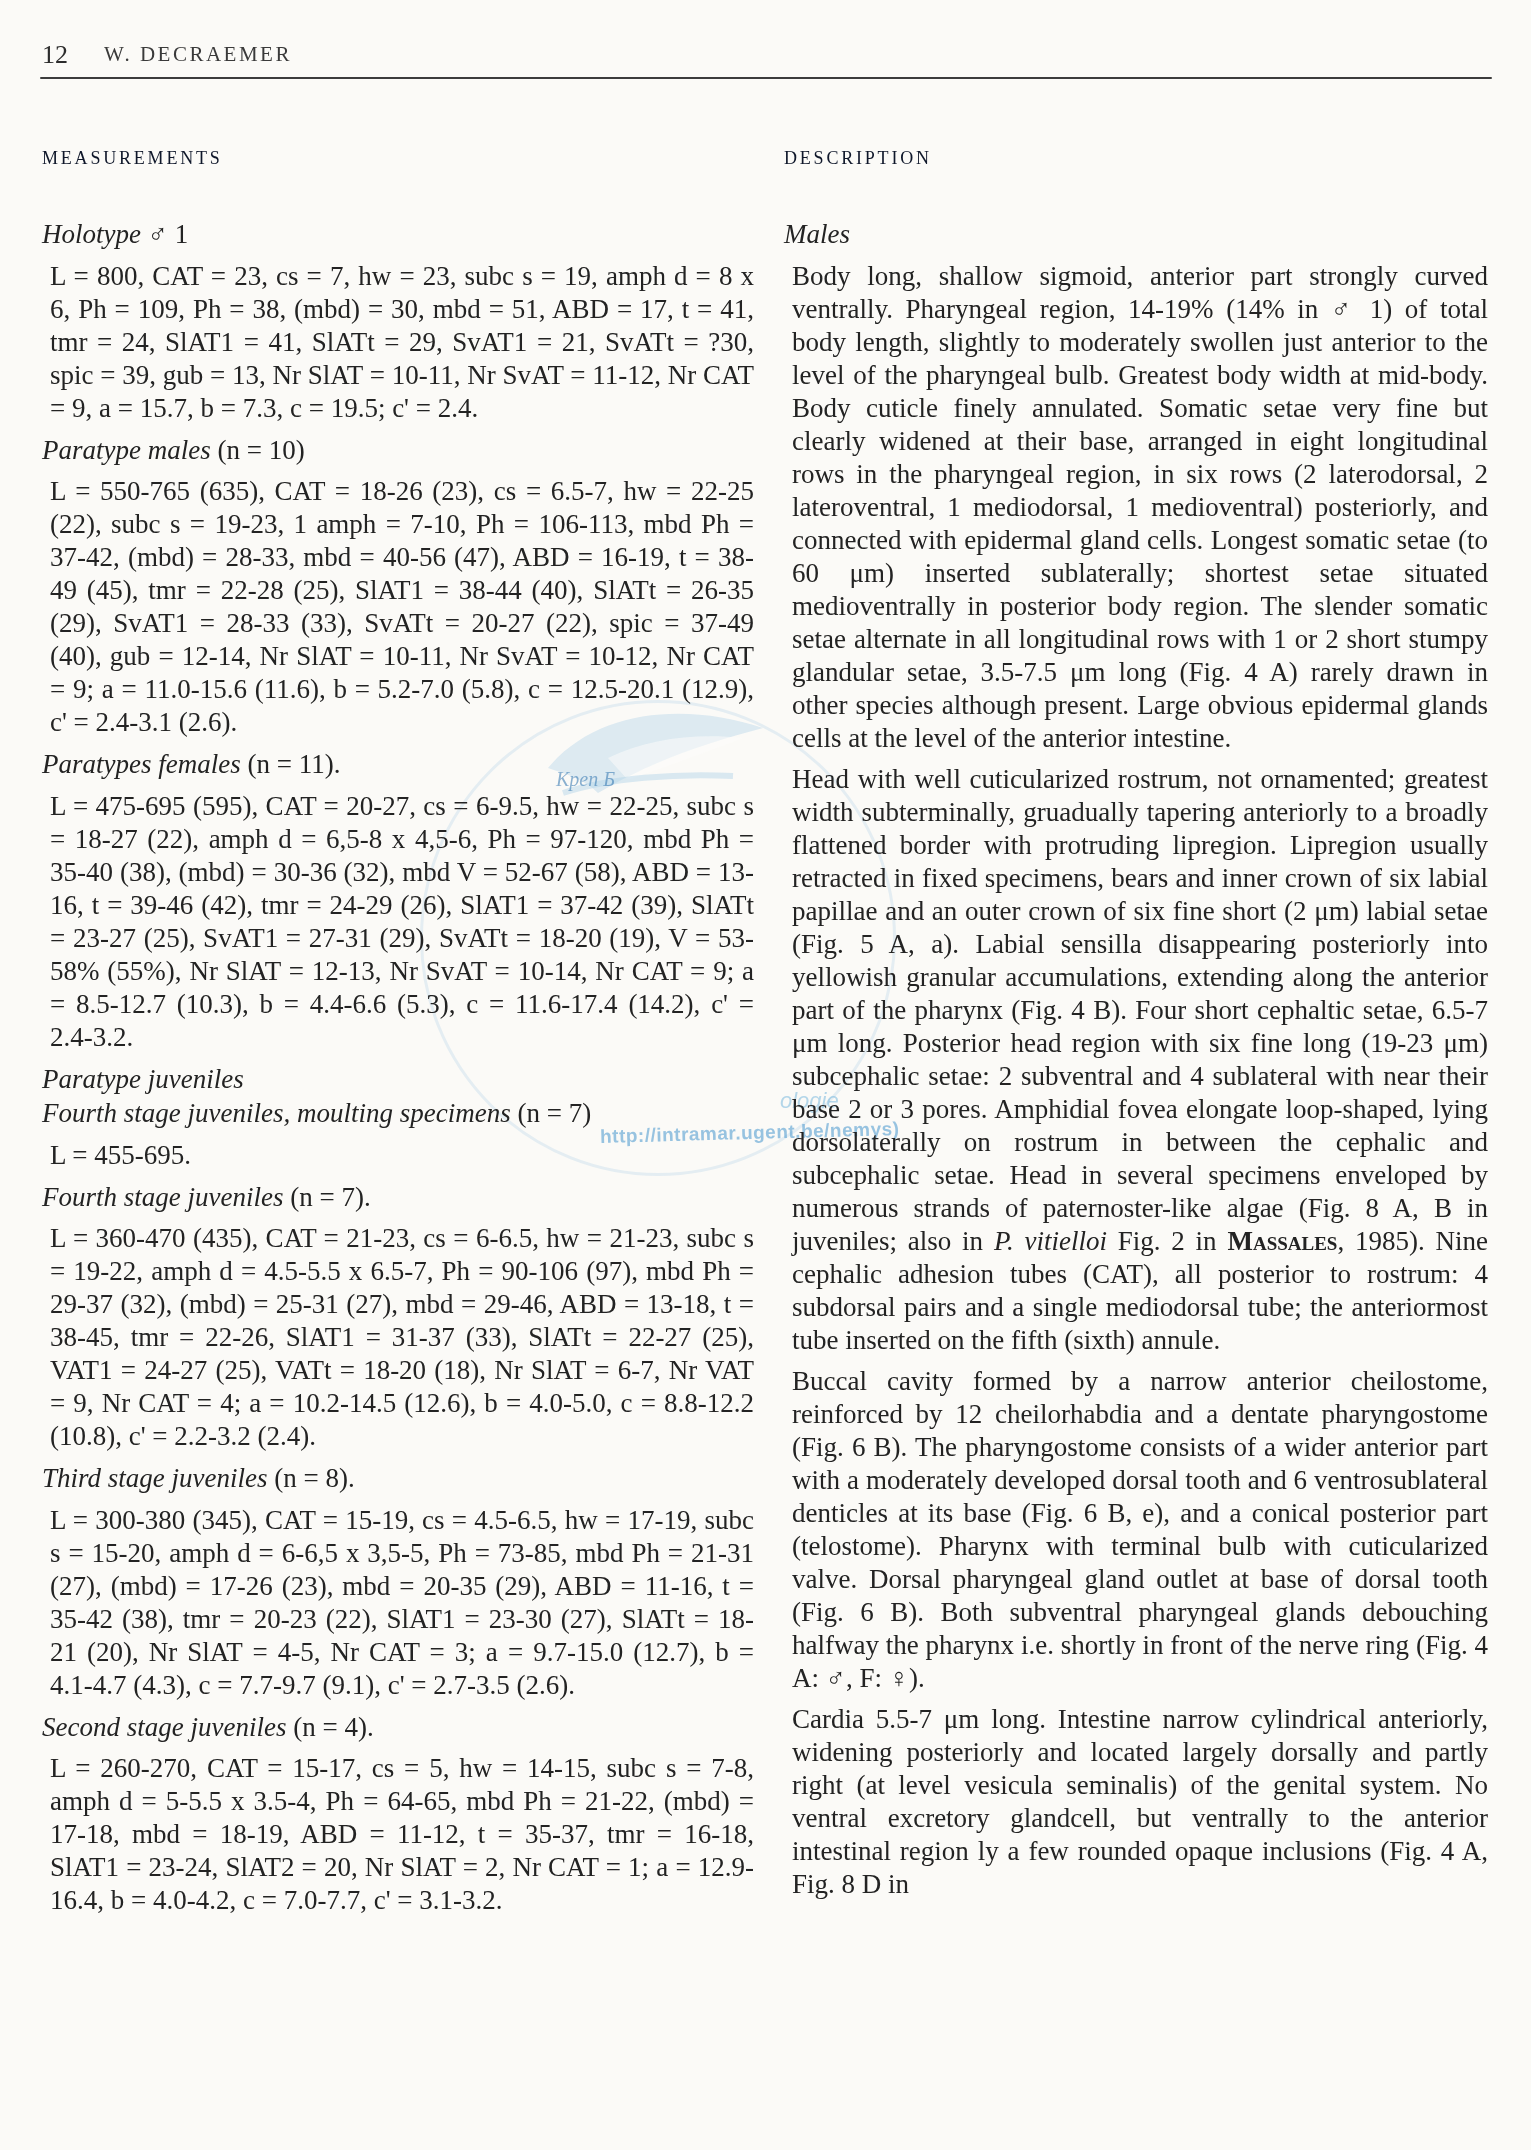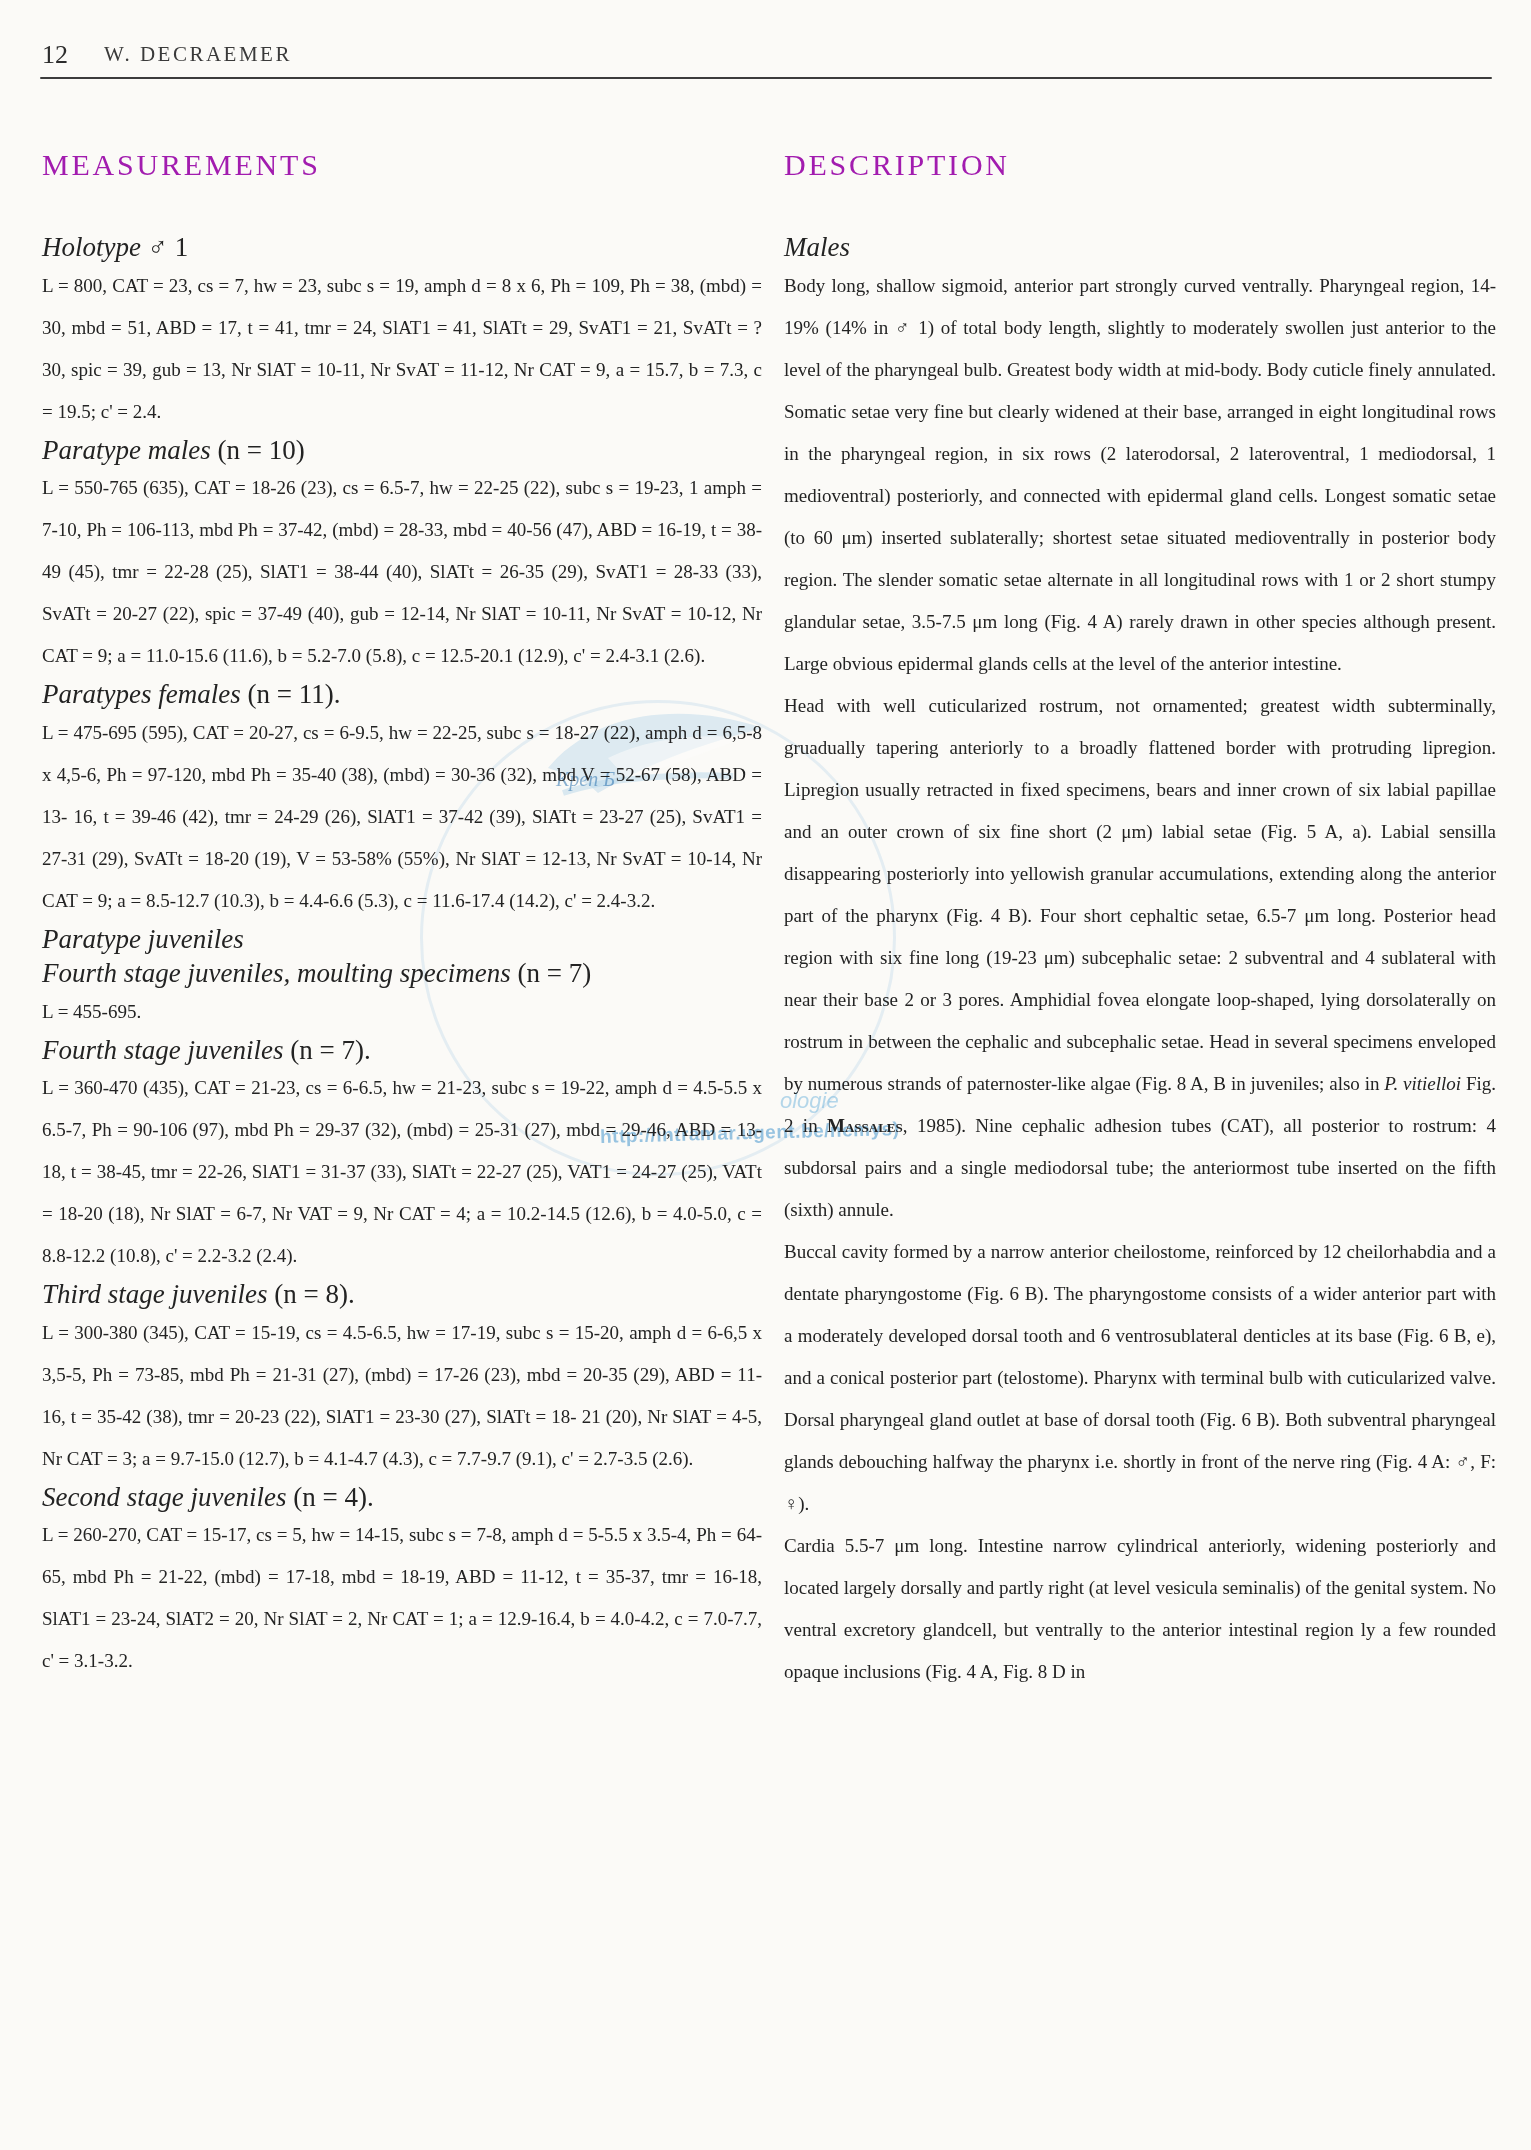--- a/index.html
+++ b/index.html
@@ -14,24 +14,24 @@
   .page-header{position:absolute;top:40px;left:42px;right:40px;height:34px;}
   .page-number{display:inline-block;font-size:26px;color:#2c2c2c;}
   .running-head{display:inline-block;font-size:21px;letter-spacing:2.5px;color:#3a3a3a;margin-left:36px;vertical-align:2px;}
   .header-rule{position:absolute;top:77px;left:40px;width:1452px;height:2px;background:#3c3c3c;border-radius:1px;}
 
   .col{position:absolute;top:148px;z-index:2;}
   .col-left{left:42px;width:720px;}
   .col-right{left:784px;width:712px;}
 
   .section-heading{
-    font-size:30px;letter-spacing:2.8px;color:#a21caf;
+    font-size:18px;letter-spacing:2.8px;color:#0f172a;
     margin:0 0 48px 0;font-weight:normal;
   }
-  .doc-text{font-size:19px;line-height:42px;text-align:justify;margin:0;}
+  .doc-text{font-size:27px;line-height:33px;text-align:justify;margin:8px;}
   .block-title{font-size:27px;line-height:34.5px;margin:0;}
   .block-title .it{font-style:italic;}
   .section-gap{}
   .sc{font-variant:small-caps;font-weight:bold;}
   .it{font-style:italic;}
 
   
   .watermark{position:absolute;z-index:1;pointer-events:none;}
   .wm-circle{
     left:420px;top:700px;width:470px;height:470px;

